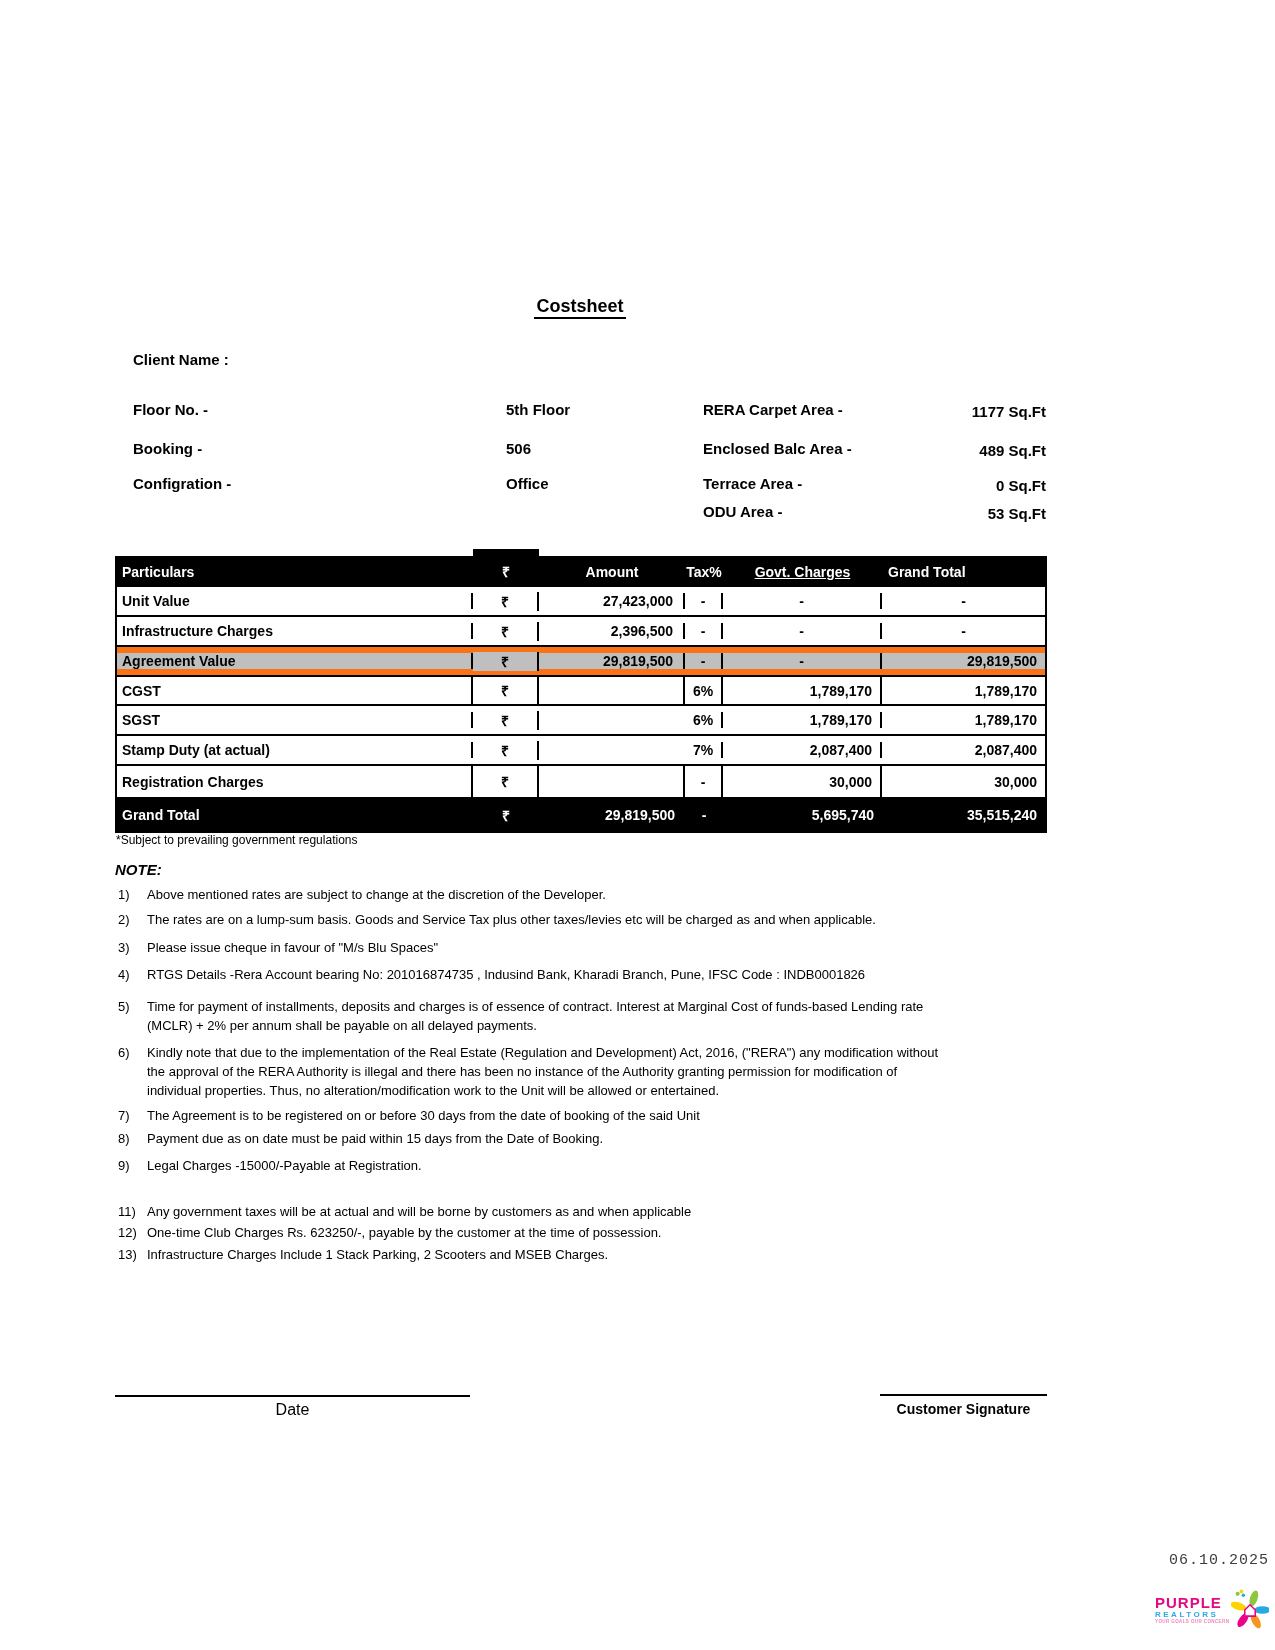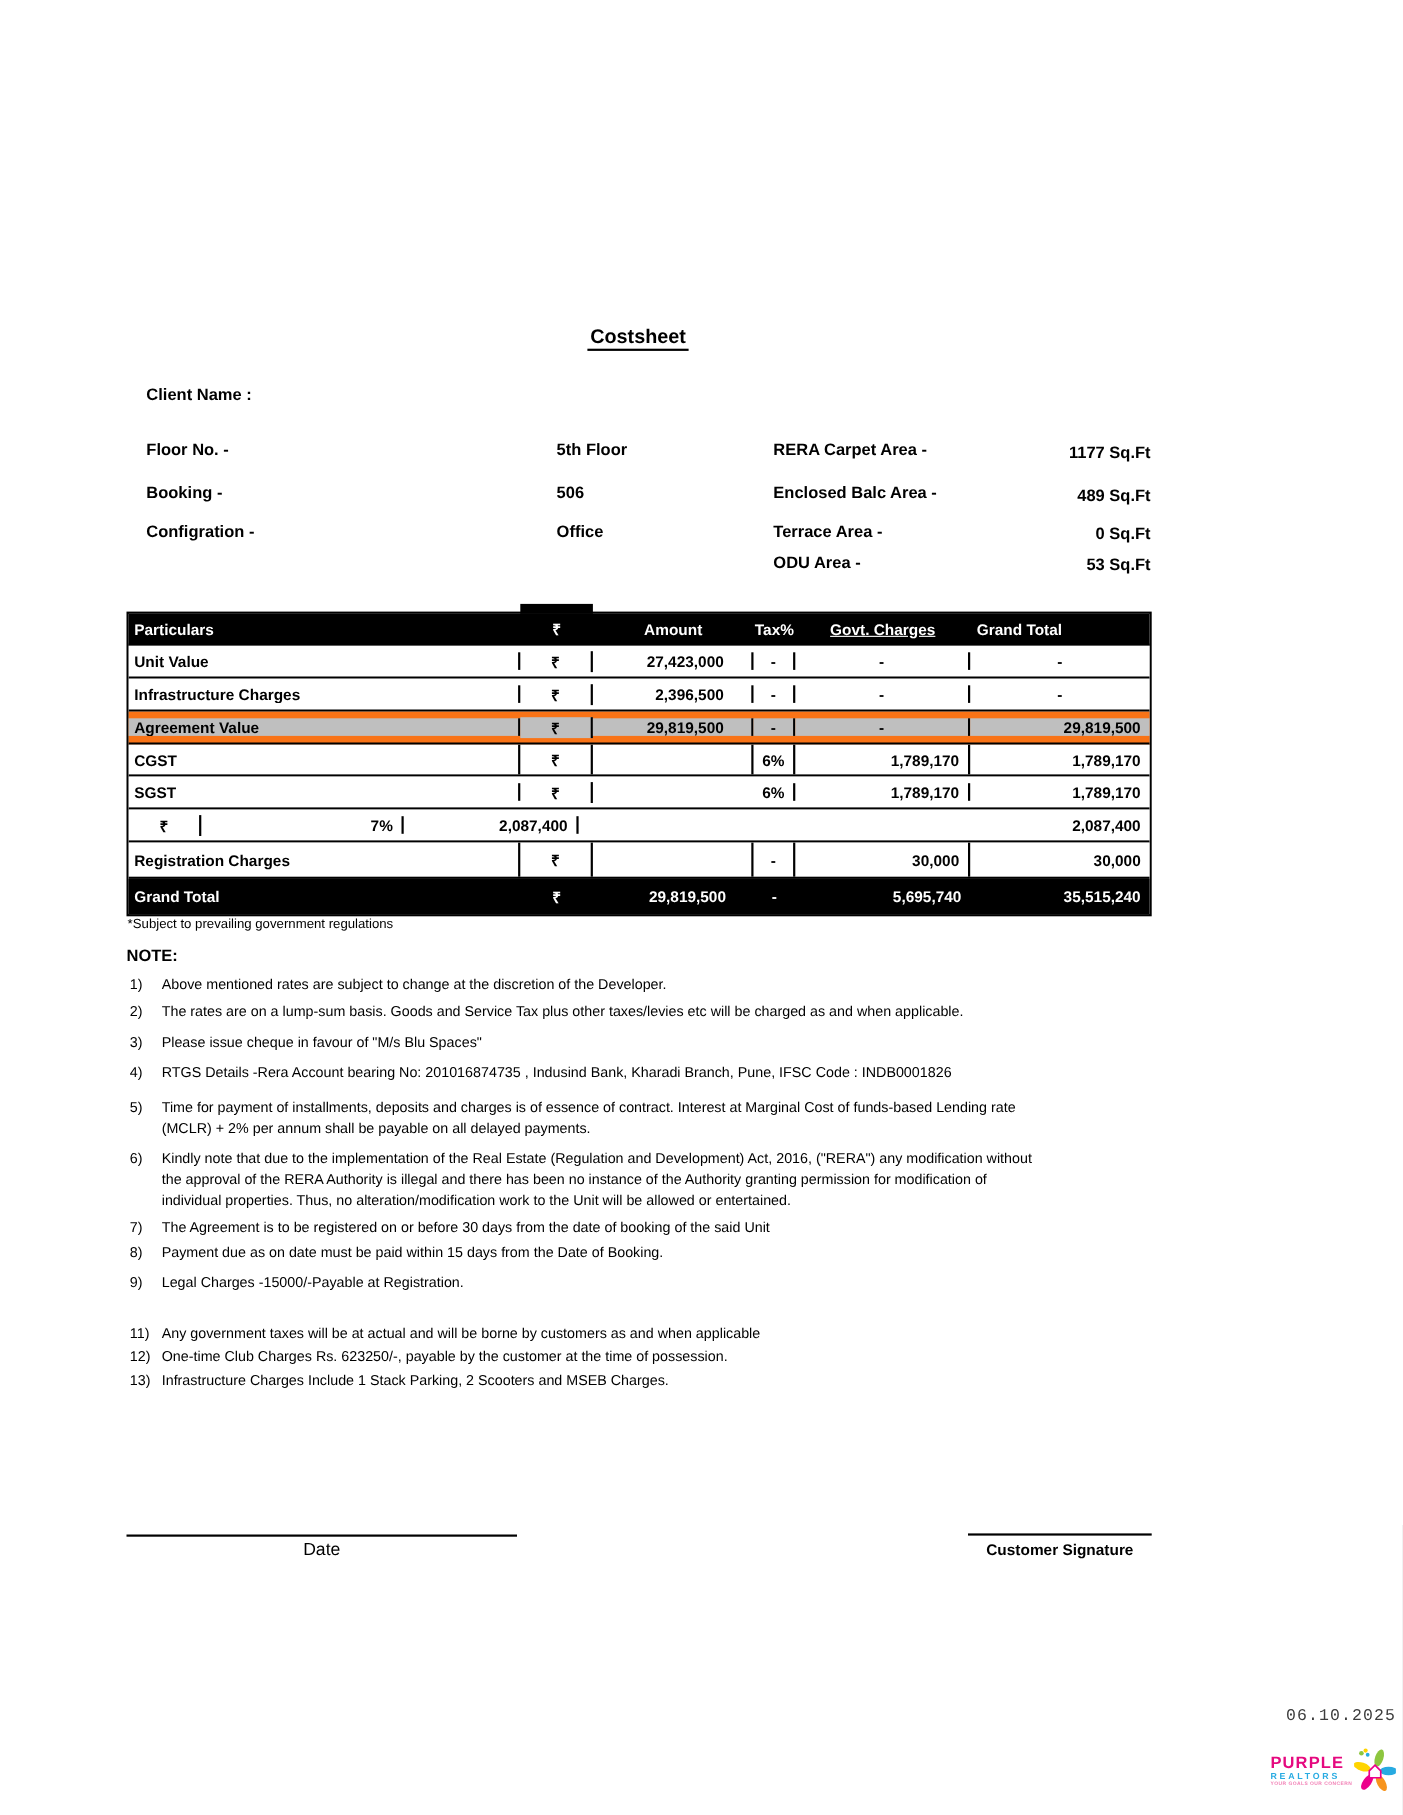--- a/index.html
+++ b/index.html
@@ -16,38 +16,38 @@
 
   
   .costtable{position:absolute;left:115px;top:556px;width:932px;border:2px solid #000;box-sizing:border-box;}
   .trow{display:flex;box-sizing:border-box;border-bottom:2px solid #000;background:#fff;}
   .trow:last-child{border-bottom:none;}
   .c{display:flex;align-items:center;font-size:14px;font-weight:bold;box-sizing:border-box;
      border-right:2px solid #000;white-space:nowrap;overflow:hidden;}
   .c:last-child{border-right:none;}
   .c1{flex:0 0 356px;justify-content:flex-start;padding-left:5px;}
   .c2{flex:0 0 66px;justify-content:center;}
-  .c3{flex:0 0 146px;justify-content:flex-end;padding-right:25px;}
+  .c3{flex:0 0 146px;justify-content:flex-end;padding-right:10px;}
   .c4{flex:0 0 38px;justify-content:center;}
   .c5{flex:0 0 159px;justify-content:flex-end;padding-right:8px;}
   .c6{flex:1;justify-content:flex-end;padding-right:8px;}
   .thead,.ttotal{background:#000;color:#fff;}
   .thead .c,.ttotal .c{border-right:none;}
   .thead .c3{justify-content:center;padding-right:0;}
   .thead .c5{justify-content:center;padding-right:0;text-decoration:underline;}
   .thead .c6{justify-content:flex-start;padding-left:6px;}
   .thighlight{background:#f97316;}
   .thighlight .c{background:#bfbfbf;}
   .rh29{height:29px;} .rh30{height:30px;align-items:center;} .rh32{height:32px;} .rh33{height:33px;}
   .rupee-bump{position:absolute;left:473px;top:549px;width:66px;height:9px;background:#000;}
 
   .footnote{position:absolute;left:116px;top:833px;font-size:12px;}
 
   
-  .note-heading{position:absolute;left:115px;top:861px;font-size:15px;font-weight:bold;}
+  .note-heading{position:absolute;left:115px;top:861px;font-size:15px;font-weight:bold;font-style:italic;}
   .note{position:absolute;left:118px;display:flex;font-size:13px;line-height:19px;width:940px;}
   .nnum{flex:0 0 29px;}
   .ntext{flex:0 1 auto;max-width:805px;}
 
   
   .sigline{position:absolute;height:2px;background:#000;}
   .siglabel{position:absolute;font-size:16px;text-align:center;}
   .siglabel-bold{position:absolute;font-size:14px;font-weight:bold;text-align:center;}
 
   
@@ -132,20 +132,21 @@
     </div>
     <div class="trow rh30">
       <div class="c c1">SGST</div>
       <div class="c c2">₹</div>
       <div class="c c3"></div>
       <div class="c c4">6%</div>
       <div class="c c5">1,789,170</div>
       <div class="c c6">1,789,170</div>
     </div>
     <div class="trow rh30">
+      <div class="c c1">Stamp Duty (at actual)</div>
       <div class="c c2">₹</div>
       <div class="c c3"></div>
       <div class="c c4">7%</div>
       <div class="c c5">2,087,400</div>
       <div class="c c6">2,087,400</div>
     </div>
     <div class="trow rh33">
       <div class="c c1">Registration Charges</div>
       <div class="c c2">₹</div>
       <div class="c c3"></div>

